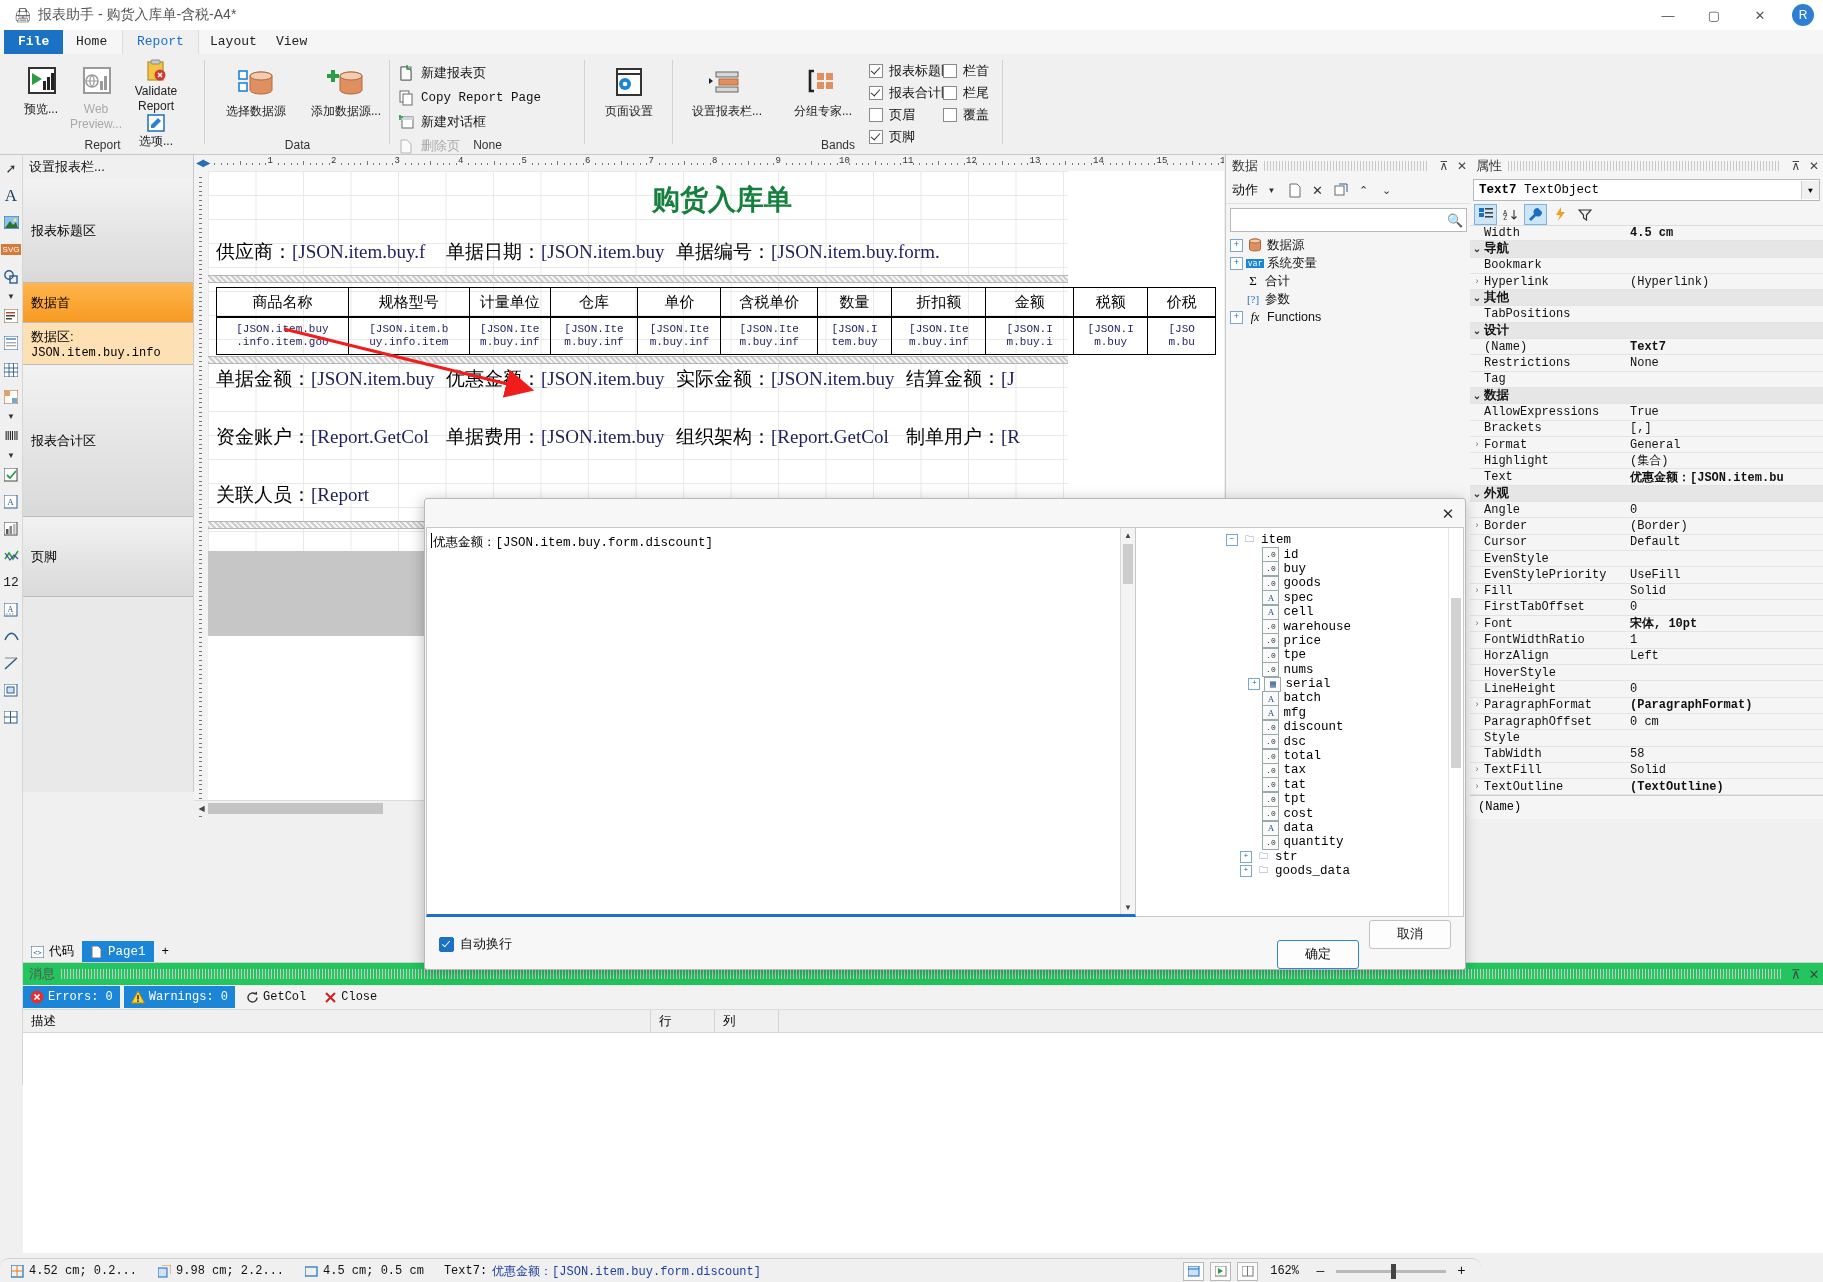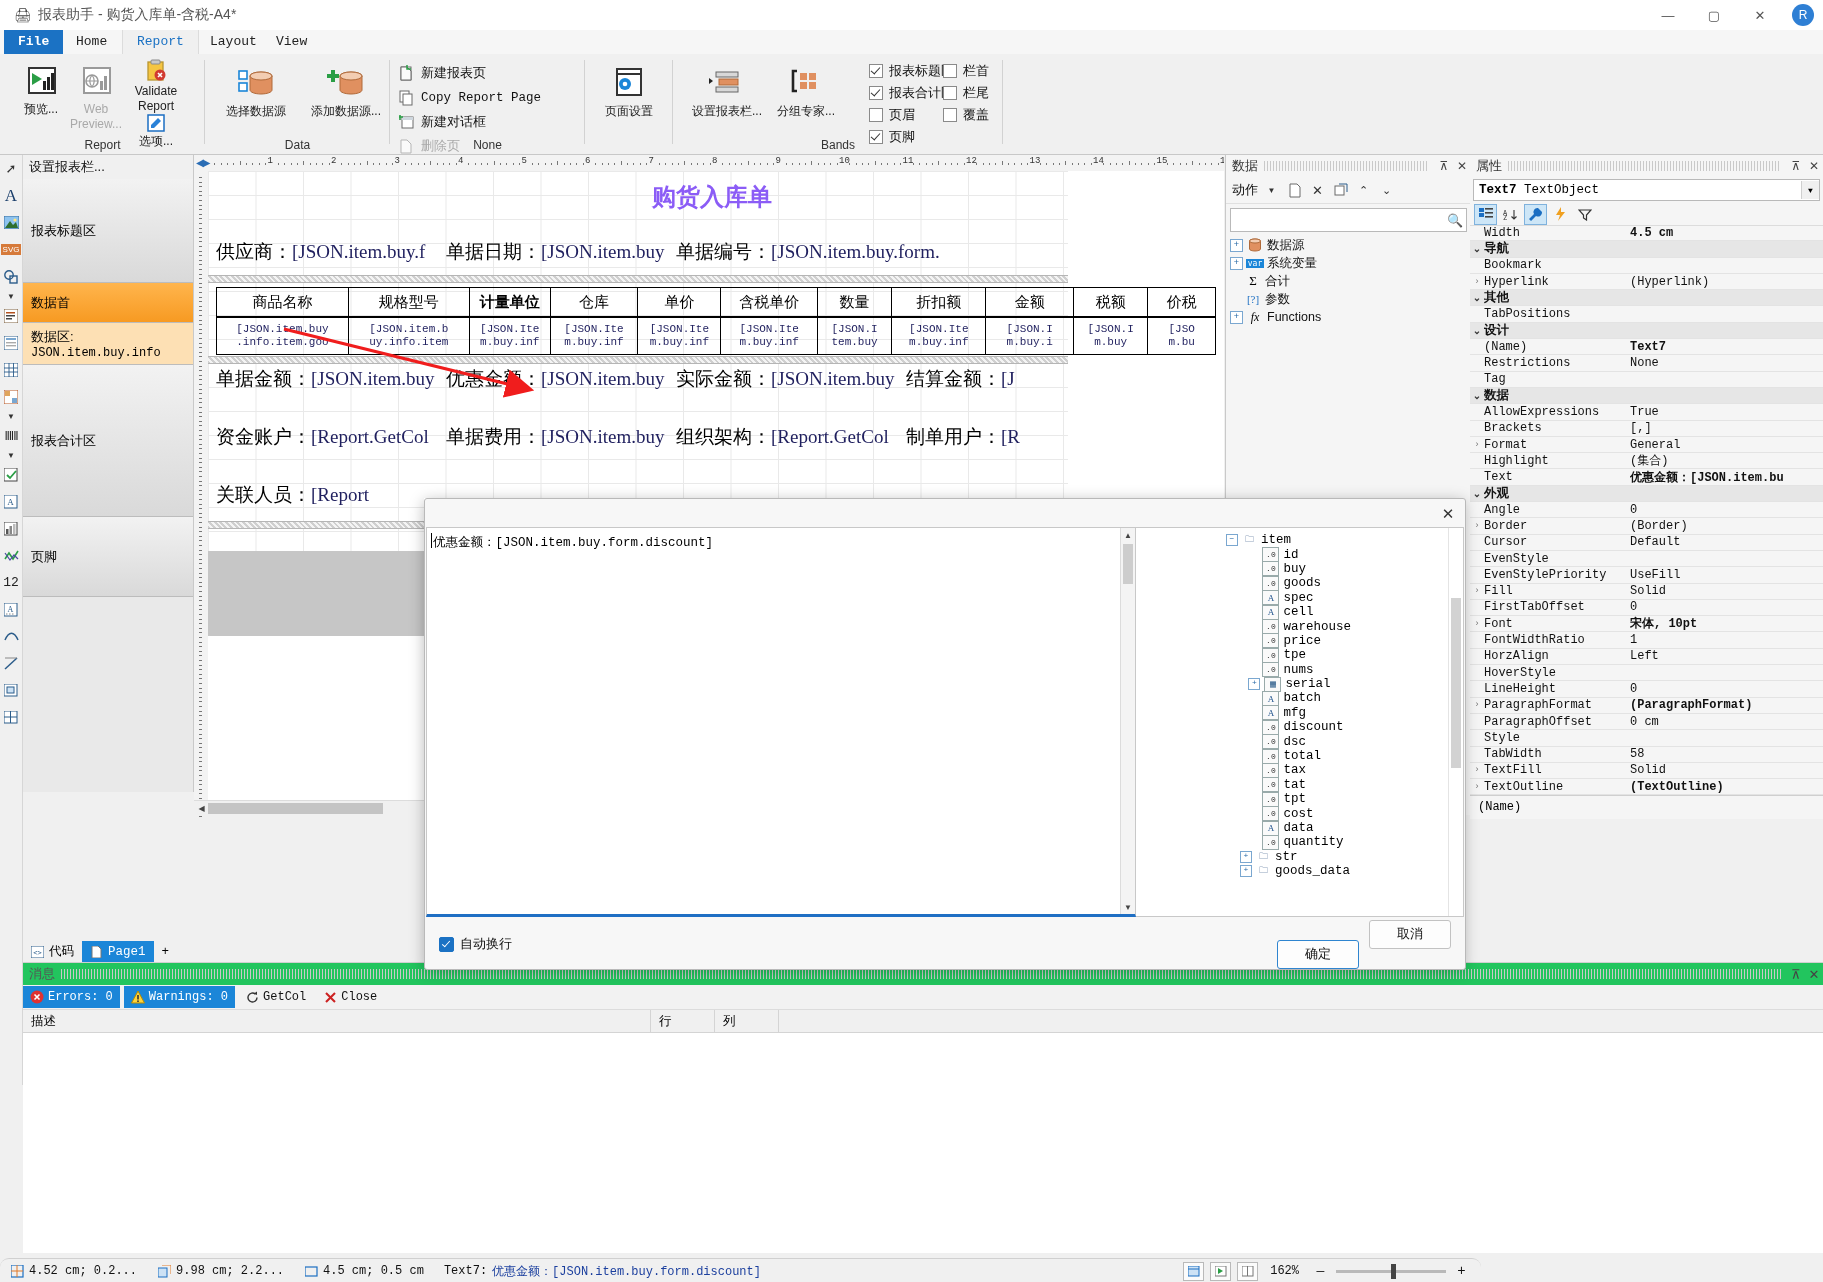--- a/index.html
+++ b/index.html
@@ -74,21 +74,21 @@
 
   .ro{position:absolute;font-family:"Liberation Serif","DejaVu Serif",serif;color:#1f1f5e;white-space:nowrap;overflow:hidden;}
   .ro .blk{color:#000;}
   .marks{position:absolute;}
   .marks i{position:absolute;width:7px;height:7px;border:0;}
   .mk-tl{border-left:1.6px solid #000;border-top:1.6px solid #000;left:0;top:0;}
   .mk-tr{border-right:1.6px solid #000;border-top:1.6px solid #000;right:0;top:0;}
   .mk-bl{border-left:1.6px solid #000;border-bottom:1.6px solid #000;left:0;bottom:0;}
   .mk-br{border-right:1.6px solid #000;border-bottom:1.6px solid #000;right:0;bottom:0;}
 
-  .title-obj{position:absolute;font-family:Liberation Mono, monospace;font-weight:bold;font-size:24px;color:#8b5cf6;}
+  .title-obj{position:absolute;font-family:Liberation Mono, monospace;font-weight:bold;font-size:28px;color:#15803d;}
 
   .tbl{position:absolute;border-collapse:collapse;table-layout:fixed;}
   .tbl td{border:1.5px solid #000;text-align:center;font-family:"Liberation Serif","DejaVu Serif",serif;font-size:15px;padding:0;height:28px;overflow:hidden;}
   .tbl.datarow td{font-size:11px;color:#1f1f5e;font-family:"Liberation Mono","DejaVu Sans Mono",monospace;line-height:13px;height:36px;white-space:nowrap;}
 
   .grayblock{position:absolute;background:#c6c6c6;}
   .redarrow{position:absolute;pointer-events:none;}
 
   .hscroll{position:absolute;left:194px;top:800px;width:1030px;height:15px;background:#f0f0f0;border-top:1px solid #dcdcdc;}
   .hscroll .thumb{position:absolute;left:14px;top:2px;width:175px;height:11px;background:#c4c4c4;}
@@ -342,21 +342,21 @@
         <div class="ic">
           <svg width="42" height="34" viewBox="0 0 42 34">
             <polygon points="3,12 7,15 3,18" fill="#222"></polygon>
             <rect x="10" y="6" width="22" height="5" fill="#d8d8d8" stroke="#666"></rect>
             <rect x="13" y="13" width="19" height="6" fill="#e09060" stroke="#b06a3a"></rect>
             <rect x="10" y="21" width="22" height="5" fill="#d8d8d8" stroke="#666"></rect>
           </svg>
         </div>
         <div class="lb">设置报表栏...</div>
       </div>
-      <div class="bigbtn" style="left:87px;top:8px;width:92px;">
+      <div class="bigbtn" style="left:104px;top:8px;width:92px;">
         <div class="ic">
           <svg width="42" height="34" viewBox="0 0 42 34">
             <path d="M12 5h-4v20h4" fill="none" stroke="#222" stroke-width="2.6"></path>
             <rect x="15" y="7" width="7" height="7" fill="#e09060"></rect>
             <rect x="24" y="7" width="7" height="7" fill="#e09060"></rect>
             <rect x="15" y="16" width="7" height="7" fill="#e09060"></rect>
             <rect x="24" y="16" width="7" height="7" fill="#e09060"></rect>
           </svg>
         </div>
         <div class="lb">分组专家...</div>
@@ -875,21 +875,21 @@
         <i class="mk-br"></i>
       </div>
 
     <div class="bandsep" style="top:104px;"></div>
 
     <table class="tbl" id="thead" style="left:8px;top:116px;width:1000px;">
         <tbody>
           <tr>
             <td style="width: 118px;">商品名称</td>
             <td style="width: 108px;">规格型号</td>
-            <td style="width: 72px; font-weight: bold;">计量单位</td>
+            <td style="width: 72px;">计量单位</td>
             <td style="width: 78px;">仓库</td>
             <td style="width: 74px;">单价</td>
             <td style="width: 86px;">含税单价</td>
             <td style="width: 66px;">数量</td>
             <td style="width: 84px;">折扣额</td>
             <td style="width: 78px;">金额</td>
             <td style="width: 66px;">税额</td>
             <td style="width: 60px;">价税</td>
           </tr>
         </tbody>

